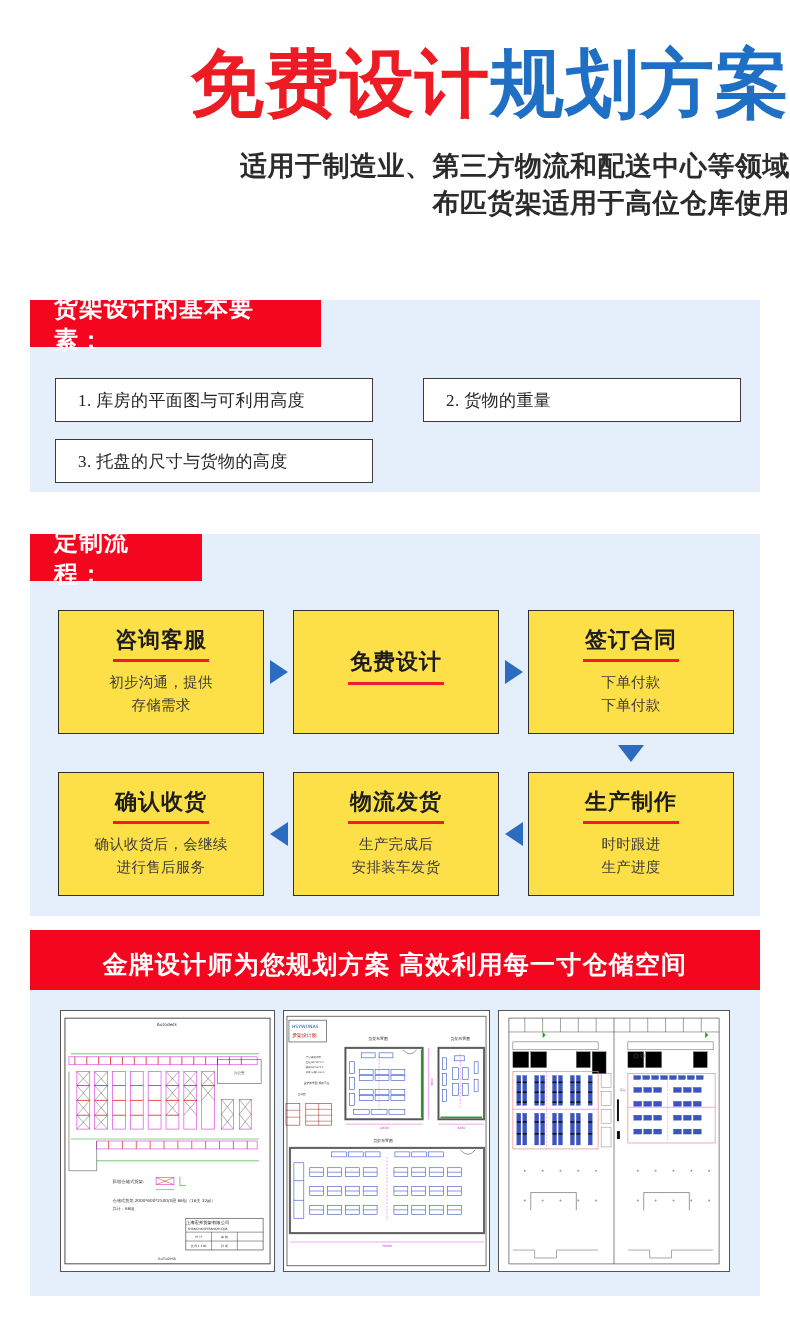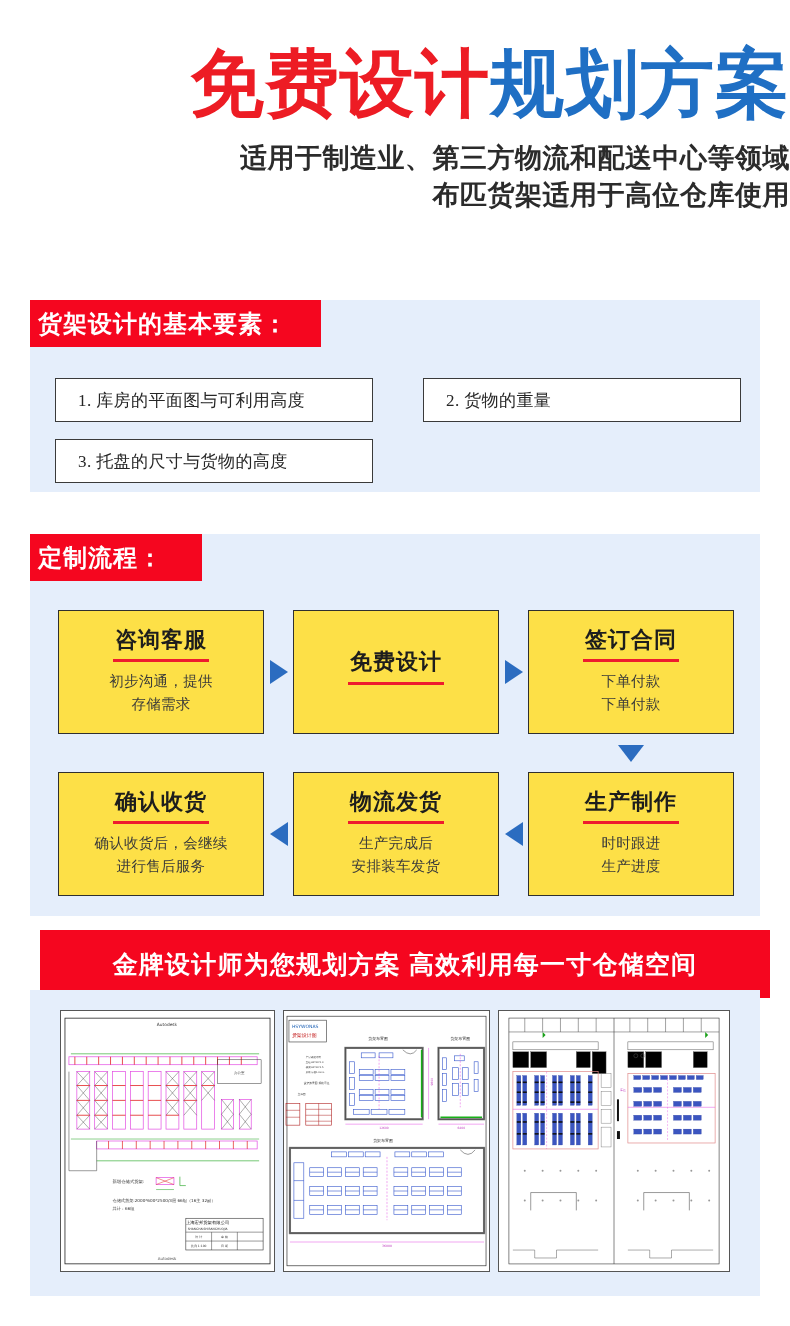--- a/index.html
+++ b/index.html
@@ -15,36 +15,36 @@
   .hero { padding-top: 44px; text-align: right; }
   .hero-title {
     font-size: 74px; font-weight: 900; letter-spacing: 1px;
     line-height: 1.08; white-space: nowrap;
     font-family: "DejaVu Sans", "Liberation Sans", sans-serif;
   }
   .hero-title .red  { color: #ed1c24; }
   .hero-title .blue { color: #1f6fc4; }
 
   .hero-sub {
-    margin-top: 16px;
+    margin-top: 24px;
     font-size: 27px; font-weight: 700; color: #2b2b2b;
     line-height: 1.38; letter-spacing: .5px;
   }
 
   
   .panel {
     position: absolute; left: 30px; width: 730px;
     background: #e5eefb;
   }
   .panel-head {
     position: absolute; left: 0; top: 0;
     background: #f5061f; color: #fff;
     font-size: 24px; font-weight: 800;
     display: flex; align-items: center;
-    padding: 0 26px 0 8px;
+    padding: 0 26px 0 24px;
     height: 47px; letter-spacing: 1px;
   }
 
   
   #panel-req { top: 300px; height: 192px; }
   #panel-req .panel-head { width: 291px; }
   .req-grid {
     position: absolute; left: 25px; top: 78px;
     width: 686px;
     display: grid; grid-template-columns: 318px 318px;
@@ -77,21 +77,21 @@
   .flow-title {
     font-size: 22px; font-weight: 800; color: #1d1d1d;
     letter-spacing: 1px; line-height: 1.1;
   }
   .flow-rule {
     width: 96px; height: 3px; background: #ee1b2e;
     margin: 7px 0 9px;
   }
   .flow-desc {
     font-size: 14.5px; color: #3a3a3a; line-height: 1.55;
-    text-align: center; letter-spacing: .3px; font-family: Liberation Mono, monospace;
+    text-align: center; letter-spacing: .3px;
   }
 
   .arrow { display: flex; align-items: center; justify-content: center; }
   .tri-right {
     width: 0; height: 0;
     border-top: 12px solid transparent;
     border-bottom: 12px solid transparent;
     border-left: 18px solid #2b6cc0;
   }
   .tri-left {
@@ -106,21 +106,21 @@
     border-right: 13px solid transparent;
     border-top: 17px solid #2b6cc0;
   }
 
   
   .banner {
     position: absolute; left: 30px; top: 930px;
     width: 730px; height: 68px;
     background: #f5061f; color: #fff;
     display: flex; align-items: center; justify-content: center;
-    font-size: 25px; font-weight: 800; letter-spacing: 1.2px; margin-left: 10px;
+    font-size: 25px; font-weight: 800; letter-spacing: 1.2px;
   }
 
   
   #panel-gallery { top: 990px; height: 306px; }
   .gallery {
     position: absolute; left: 30px; top: 20px;
     width: 670px; height: 262px;
     display: flex; gap: 8px;
   }
   .cad {

